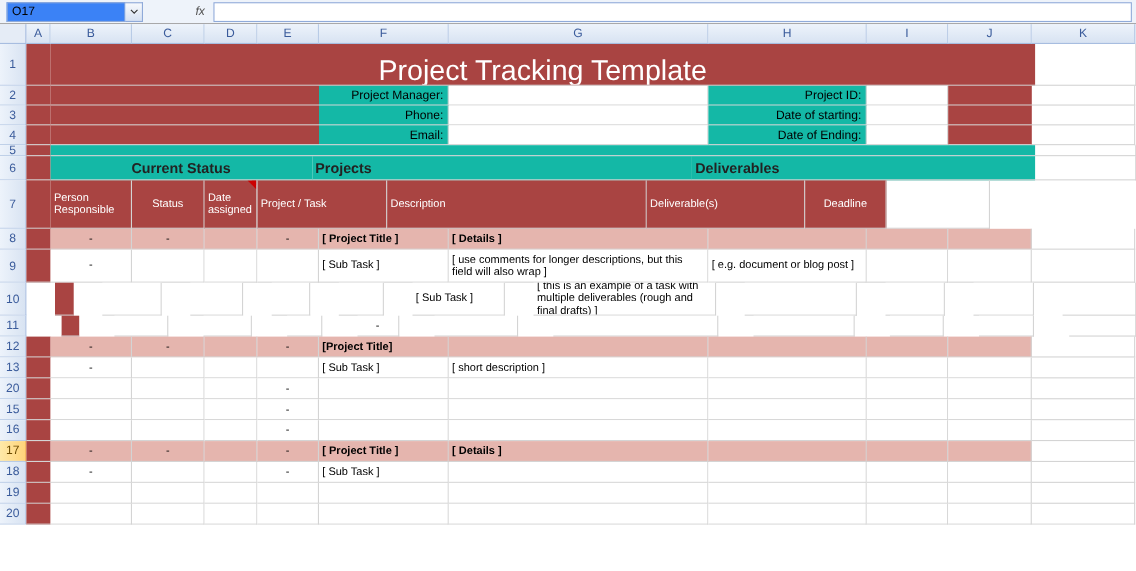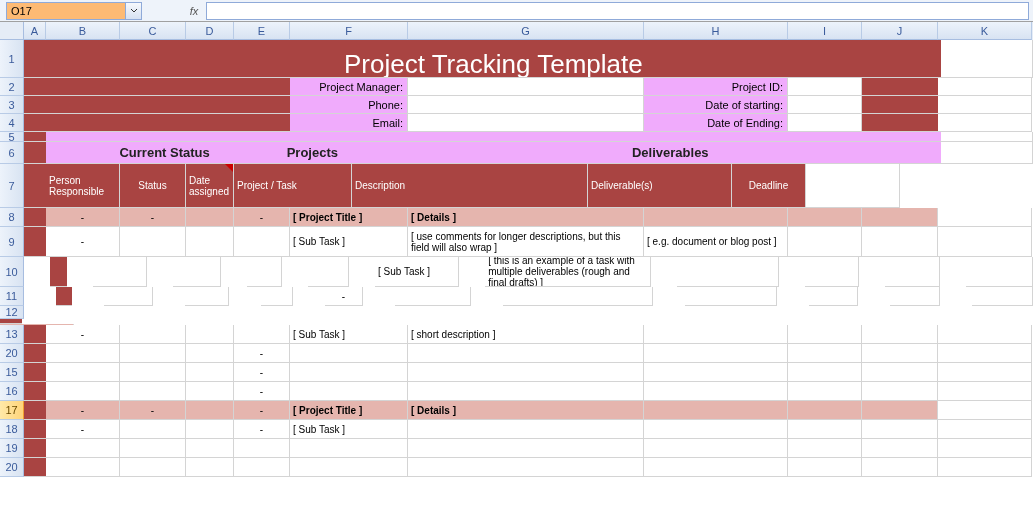--- a/index.html
+++ b/index.html
@@ -1,19 +1,19 @@
 <!DOCTYPE html>
 <html><head>
 <meta charset="utf-8">
 <style>
 * { box-sizing: border-box; margin: 0; padding: 0; }
 body { font-family: Arial, sans-serif; font-size: 11px; background: #fff; overflow: hidden; }
 
 .formula-bar { display: flex; align-items: center; height: 22px; border-bottom: 1px solid #a0a0a0; background: #eef3fa; }
-.name-box { width: 120px; height: 18px; background: #fdba74; border: 1px solid #8faad9; margin-left: 6px; display: flex; align-items: center; padding: 0 4px; font-size: 11px; }
+.name-box { width: 108px; height: 18px; background: #3b82f6; border: 1px solid #8faad9; margin-left: 6px; display: flex; align-items: center; padding: 0 4px; font-size: 11px; }
 .name-box-dd { width: 16px; height: 18px; border: 1px solid #8faad9; border-left: none; background: linear-gradient(#f7f9fc,#d6e1f2); display:flex; align-items:center; justify-content:center; }
 .fx-label { width: 24px; text-align: center; font-style: italic; color: #555; margin-left: 40px; }
 .fx-input { flex: 1; height: 18px; background: #fff; border: 1px solid #8faad9; margin-right: 4px; }
 
 .grid-wrap { position: relative; }
 .corner { position: absolute; left: 0; top: 0; width: 24px; height: 18px; background: #e5ecf6; border-right: 1px solid #a7bde0; border-bottom: 1px solid #a7bde0; }
 
 .col-headers { display: flex; margin-left: 24px; background: #e5ecf6; height: 18px; }
 .col-h { border-right: 1px solid #b8cbe6; border-bottom: 1px solid #a7bde0; text-align: center; font-size: 11px; color: #3a5b9b; line-height: 18px; background: linear-gradient(#edf3fb,#d8e3f2); }
 
@@ -24,21 +24,21 @@
 
 .cell { border-right: 1px solid #d4d4d4; border-bottom: 1px solid #d4d4d4; padding: 2px 3px; font-size: 10px; overflow: hidden; display:flex; align-items:center; }
 .no-rb { border-right: none; }
 
 
 .cA{width:22px;} .cB{width:74px;} .cC{width:66px;} .cD{width:48px;} .cE{width:56px;}
 .cF{width:118px;} .cG{width:236px;} .cH{width:144px;} .cI{width:74px;} .cJ{width:76px;} .cK{width:94px;}
 
 
 .brick { background:#a94442; }
-.pink-lt { background:#f0abfc; }
+.pink-lt { background:#14b8a6; }
 .pink-md { background:#e5b5ae; }
 .white-cell { background:#fff; }
 
 .title-text { color:#fff; font-size:26px; font-weight:400; width:100%; text-align:center; font-family:Arial;margin-top:12px; }
 .section-label { font-weight:bold; font-size:13px; color:#222; }
 .field-label { font-size:11px; text-align:right; justify-content:flex-end; padding-right:4px; }
 .hdr-text { color:#fff; font-size:10px; }
 .bold { font-weight:bold; }
 .center { justify-content:center; }
 .red-tri::after { content:""; position:absolute; top:0; right:0; border:4px solid transparent; border-top-color:#c00; border-right-color:#c00; }
@@ -205,21 +205,21 @@
           <div class="cell cC white-cell center"></div>
           <div class="cell cD white-cell center"></div>
           <div class="cell cE white-cell center">-</div>
           <div class="cell cF white-cell "></div>
           <div class="cell cG white-cell " style="white-space:normal;"></div>
           <div class="cell cH white-cell"></div>
           <div class="cell cI white-cell"></div>
           <div class="cell cJ white-cell"></div>
           <div class="cell cK"></div>
         </div>
-        <div class="row" style="height: 19px; flex-direction: column;">
+        <div class="row" style="height: 19px;">
           <div class="row-h ">12</div>
           <div class="cell cA brick no-rb"></div>
           <div class="cell cB pink-md center">-</div>
           <div class="cell cC pink-md center">-</div>
           <div class="cell cD pink-md center"></div>
           <div class="cell cE pink-md center">-</div>
           <div class="cell cF pink-md bold">[Project Title]</div>
           <div class="cell cG pink-md bold" style="white-space:normal;"></div>
           <div class="cell cH pink-md"></div>
           <div class="cell cI pink-md"></div>

